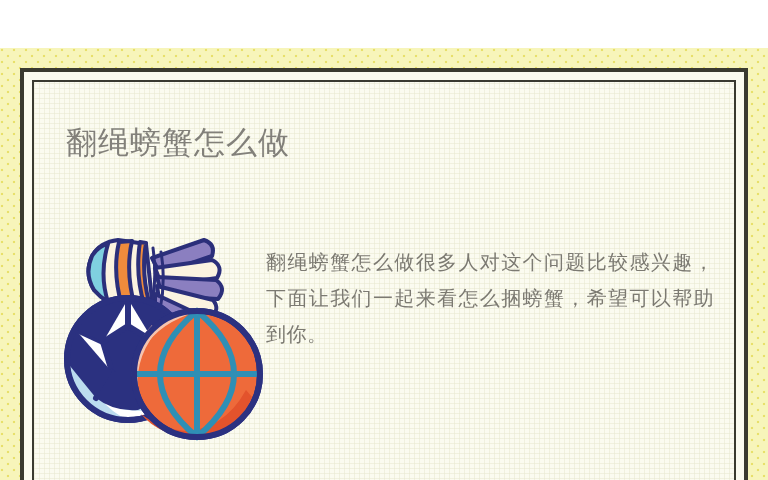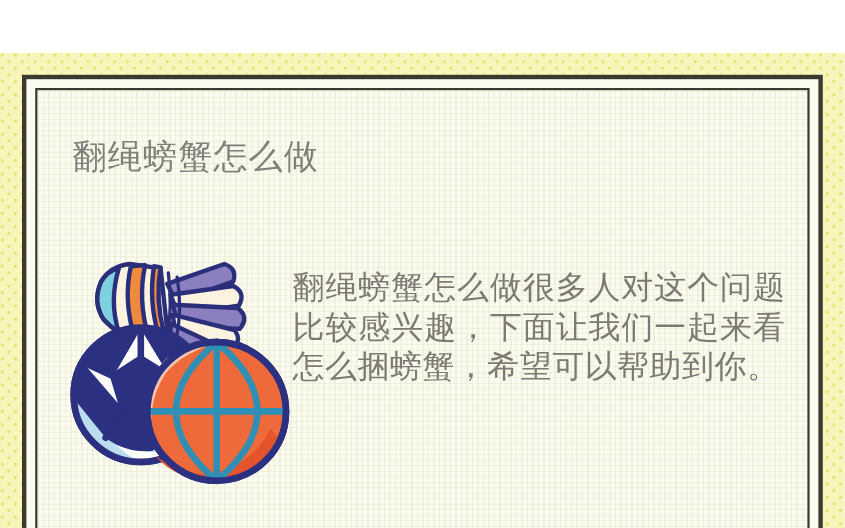--- a/index.html
+++ b/index.html
@@ -100,21 +100,21 @@
     width: 214px;
     height: 220px;
   }
 
   #article-body {
     position: absolute;
     left: 232px;
     top: 22px;
     width: 448px;
     margin: 0;
-    font-size: 29px;
+    font-size: 20px;
     line-height: 36px;
     color: #7c7a72;
     text-align: justify;
     letter-spacing: 0.5px;
   }
 </style>
 </head>
 <body>
 
 <div id="page">

